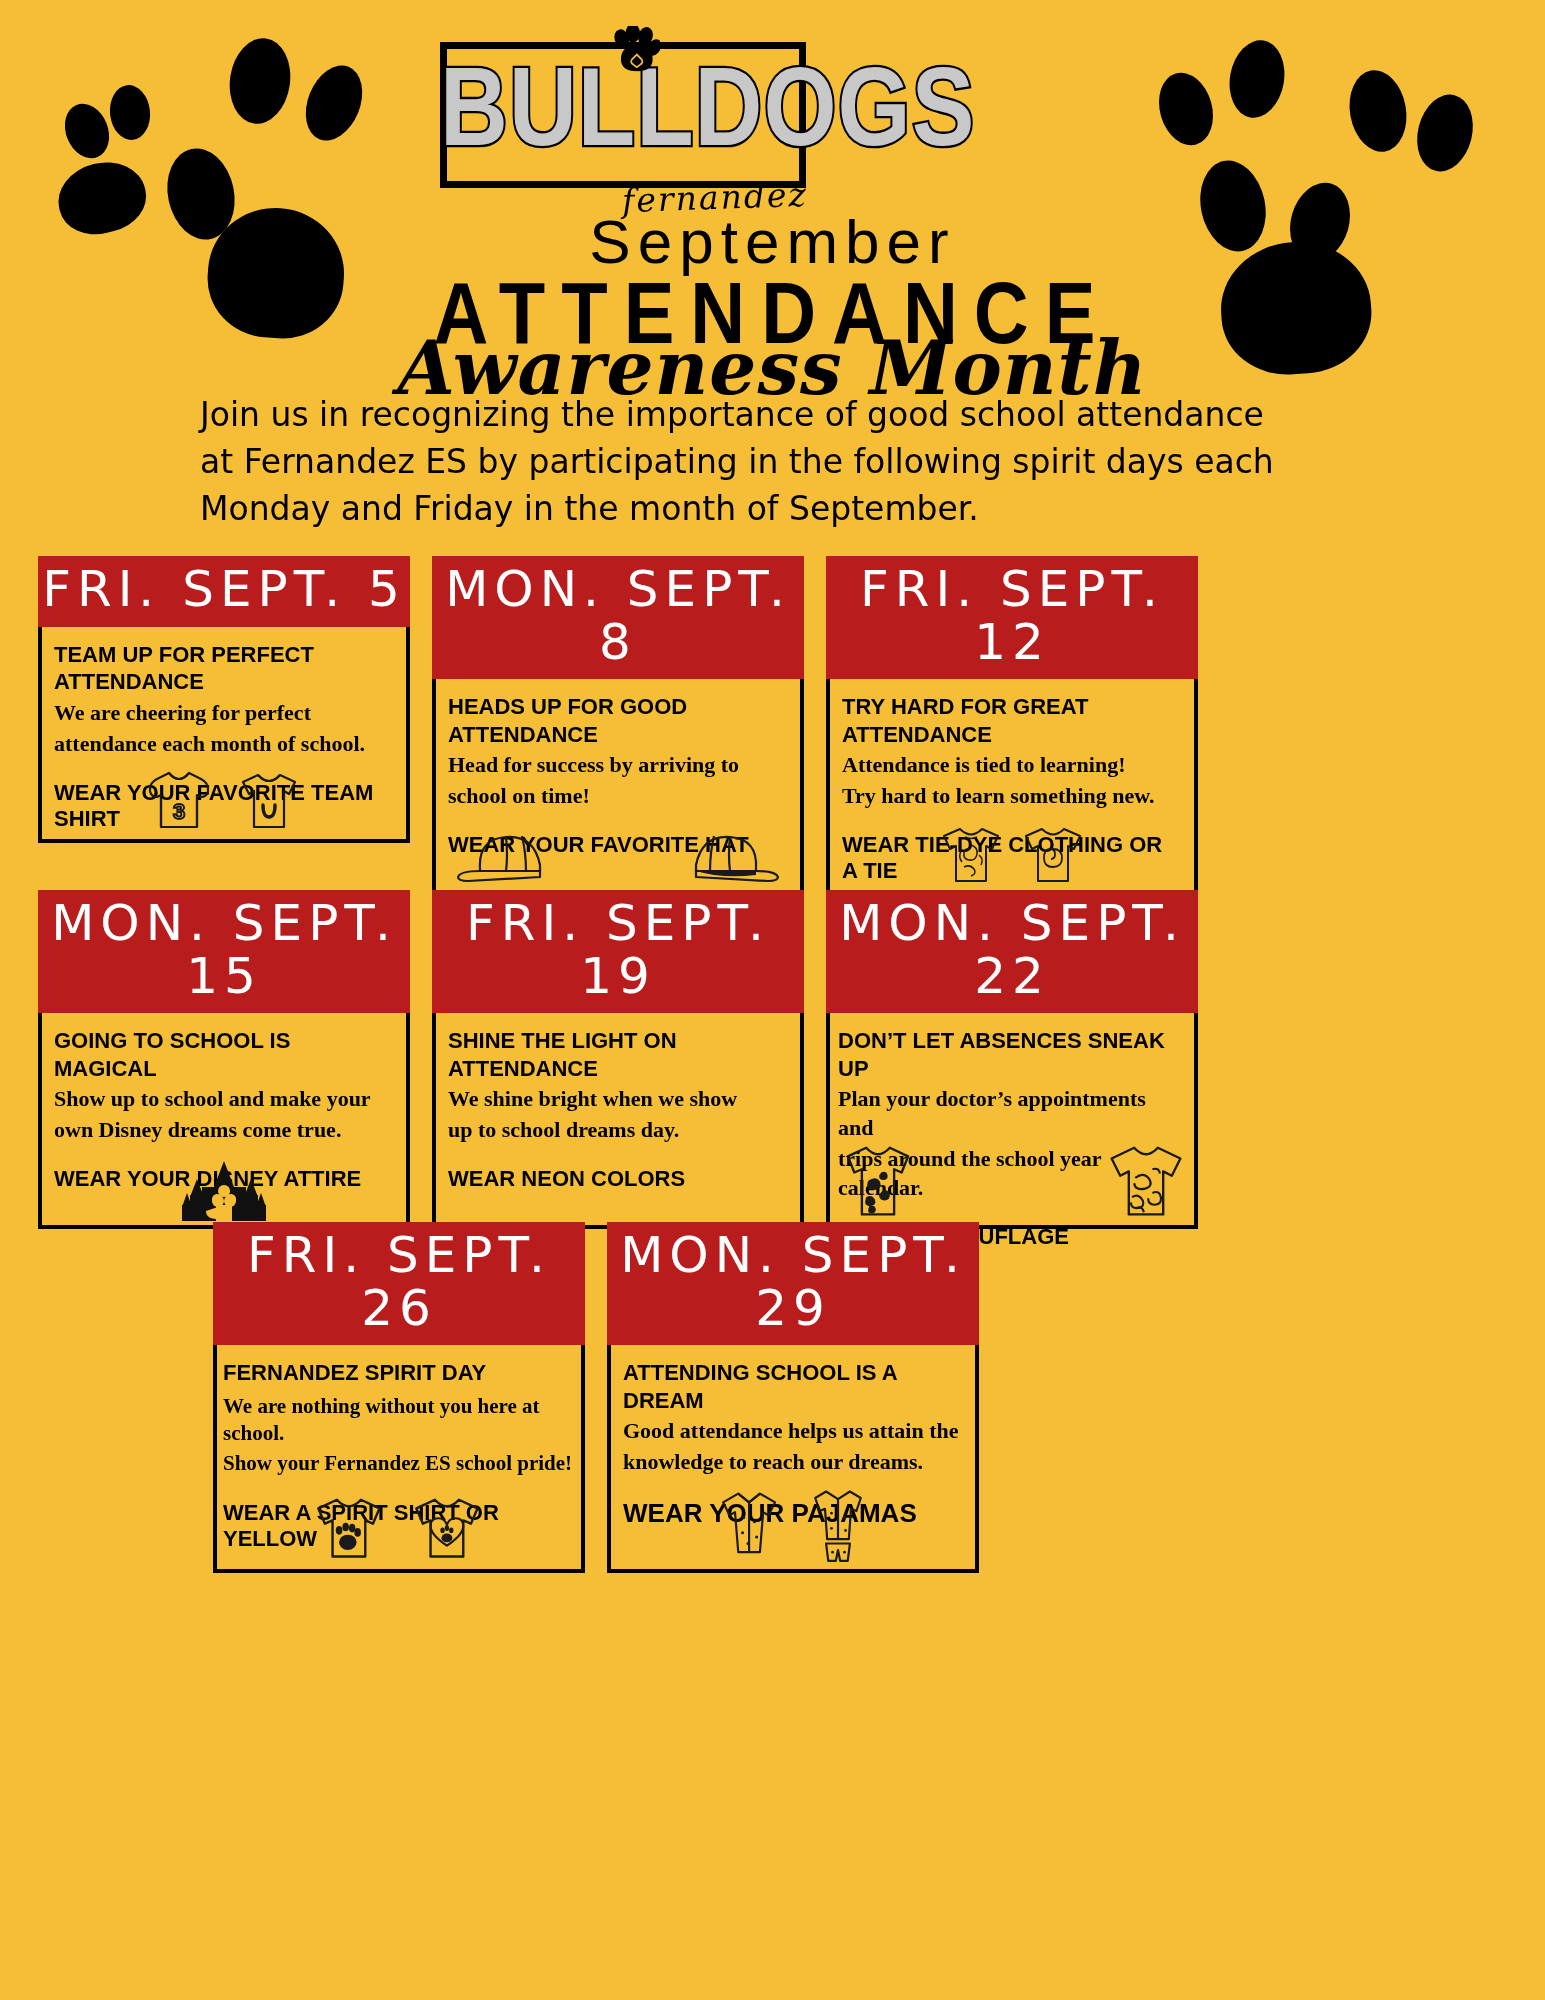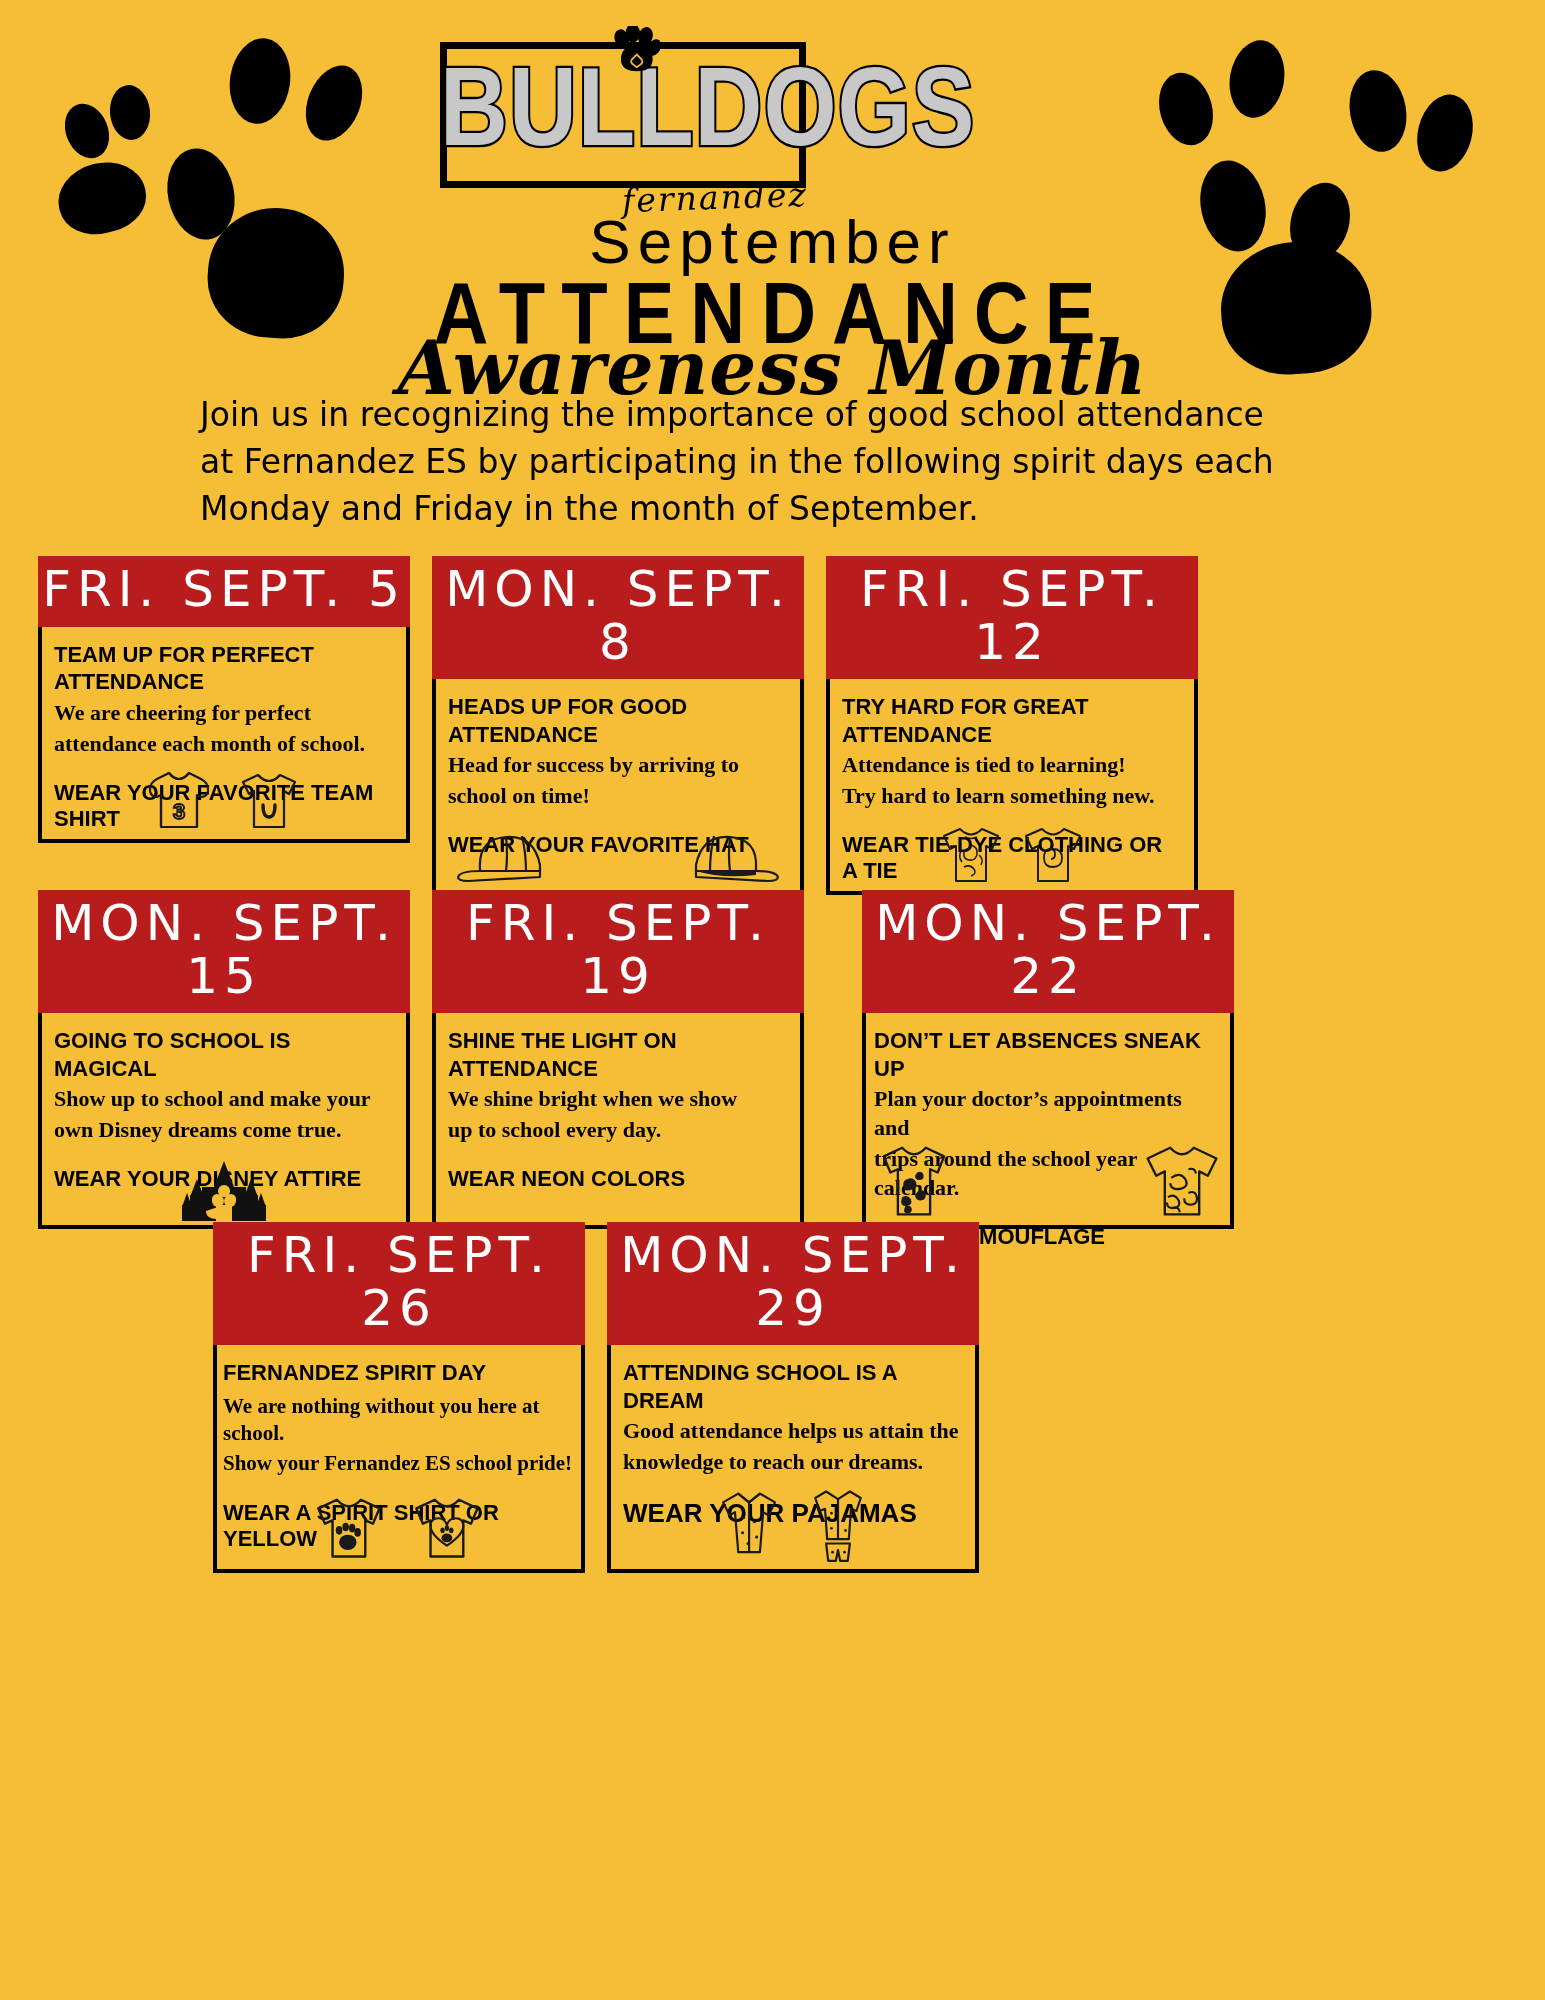--- a/index.html
+++ b/index.html
@@ -269,26 +269,26 @@
         </svg>
       </div>
     </div>
   </div>
 
   <div class="card" style="left:432px;top:890px;width:372px;height:284px;">
     <div class="card-head">FRI. SEPT. 19</div>
     <div class="card-body">
       <div class="c-title">SHINE THE LIGHT ON ATTENDANCE</div>
       <div class="c-desc">We shine bright when we show</div>
-      <div class="c-desc">up to school every day.</div>
+      <div class="c-desc">up to school dreams day.</div>
       <div class="c-wear">WEAR NEON COLORS</div>
     </div>
   </div>
 
-  <div class="card" style="left:826px;top:890px;width:372px;height:284px;margin-left:36px;">
+  <div class="card" style="left:826px;top:890px;width:372px;height:284px;">
     <div class="card-head">MON. SEPT. 22</div>
     <div class="card-body" style="padding-left:8px;padding-right:12px;">
       <div class="c-title">DON’T LET ABSENCES SNEAK UP</div>
       <div class="c-desc">Plan your doctor’s appointments and</div>
       <div class="c-desc">trips around the school year calendar.</div>
       <div class="c-wear">WEAR CAMOUFLAGE</div>
       <div class="icons" style="justify-content:space-between;padding:0 6px;box-sizing:border-box;bottom:2px;height:92px;">
         <svg width="84" height="86" viewBox="0 0 76 80">
           <g fill="none" stroke="#1a1a1a" stroke-width="2.2" stroke-linejoin="round">
             <path d="M27 10 L10 18 L16 33 L23 30 L23 72 L53 72 L53 30 L60 33 L66 18 L49 10 Q38 22 27 10 Z"></path>

